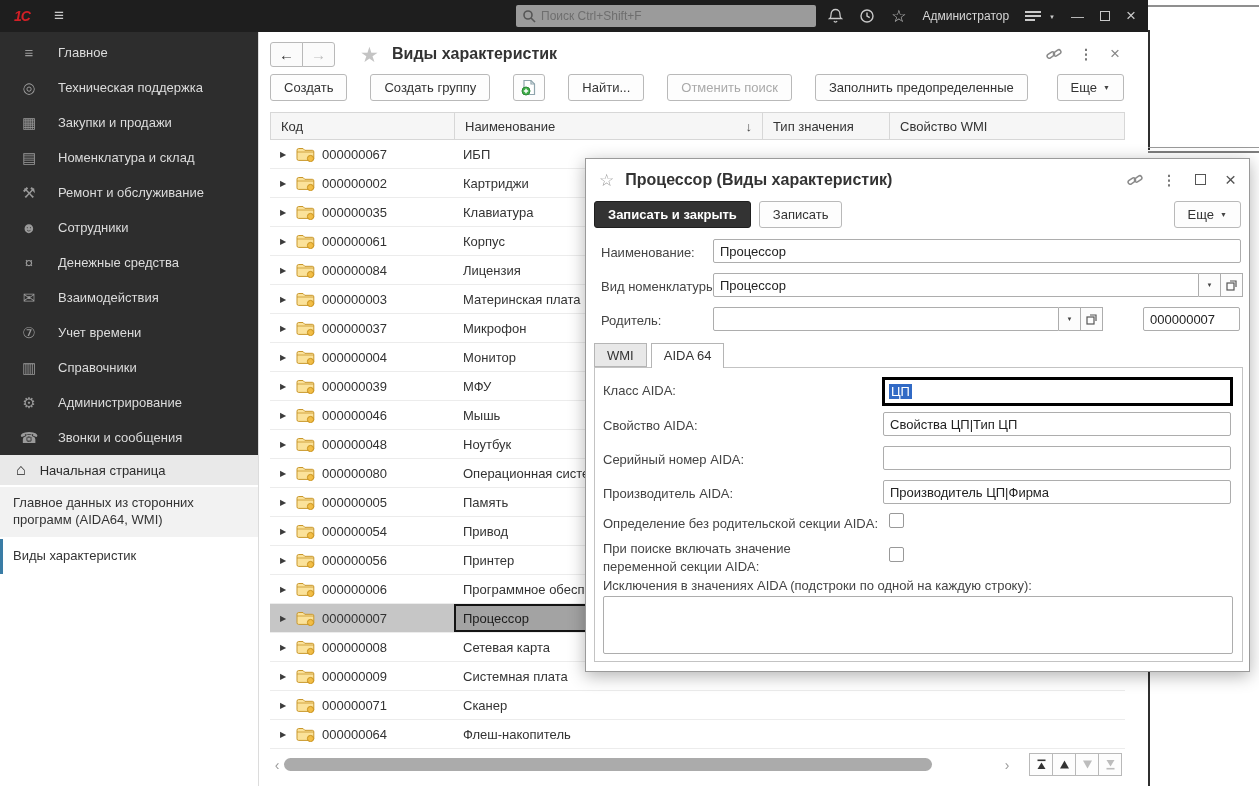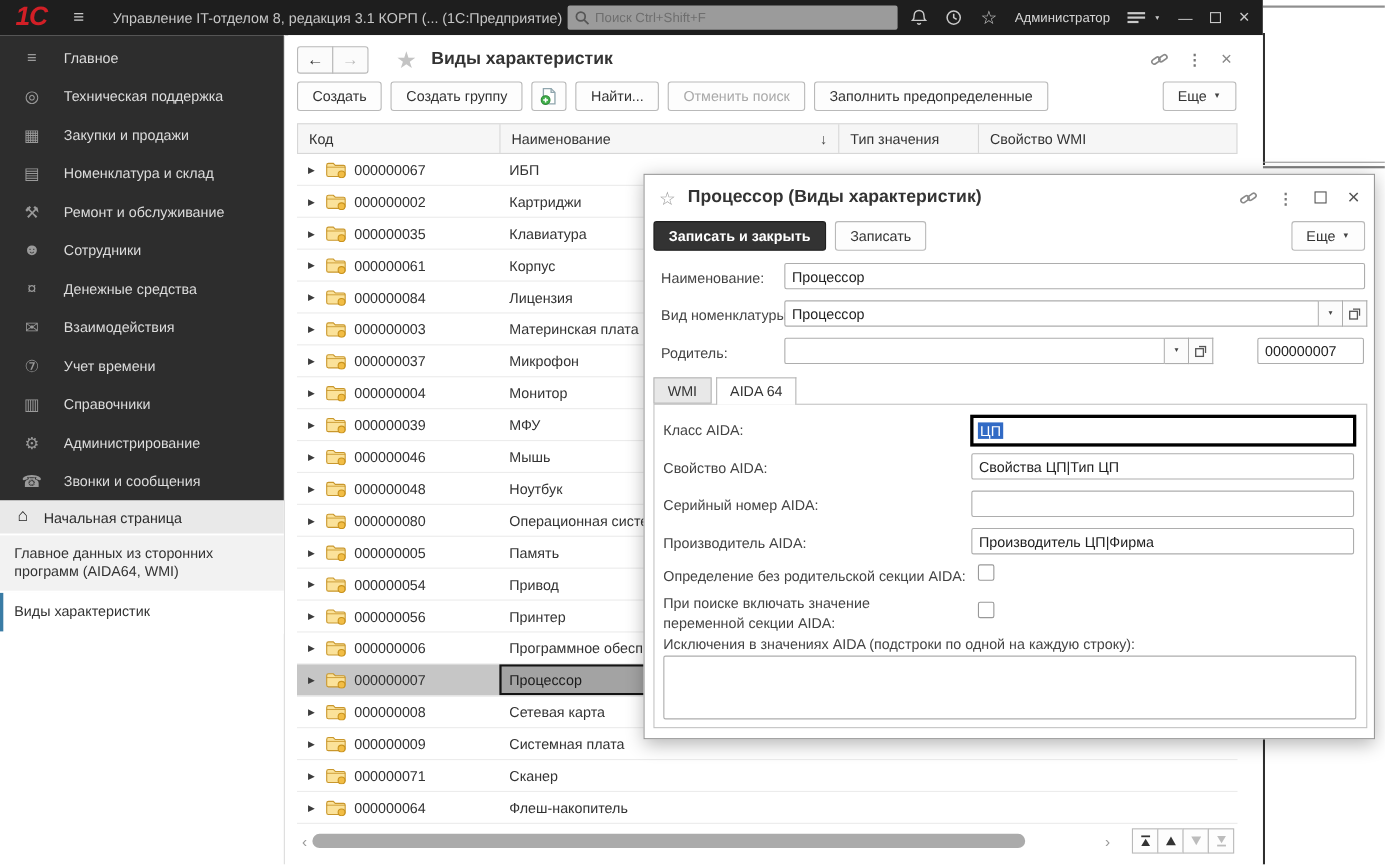--- a/index.html
+++ b/index.html
@@ -6,21 +6,21 @@
   html,body { width:1259px; height:786px; }
   body {
     position:relative; overflow:hidden; background:#fff;
     font-family:"Liberation Sans", sans-serif; font-size:13px; color:#333;
   }
   .abs { position:absolute; }
 
   
   .titlebar { position:absolute; left:0; top:0; width:1148px; height:32px;
     background:var(--titlebar_bg,#1e1e1e); display:flex; align-items:center; color:#cfcfcf; }
-  .logo { margin-left:14px; color:#d21f26; font-weight:bold; font-size:24px; font-style:italic; letter-spacing:-1px; }
+  .logo { margin-left:14px; color:#d21f26; font-weight:bold; font-size:14px; font-style:italic; letter-spacing:-1px; }
   .burger { margin-left:24px; font-size:17px; color:#c9c9c9; cursor:default; }
   .app-title { margin-left:26px; font-size:13px; color:#c6c6c6; white-space:nowrap; }
   .tb-search { position:absolute; left:516px; top:5px; width:300px; height:22px;
     background:#9b9b9b; border-radius:2px; display:flex; align-items:center; padding:0 6px; }
   .tb-search input { border:none; outline:none; background:transparent; color:#701a75;
     font-size:12px; width:100%; font-family:inherit; }
   .tb-search input::placeholder { color:#6e6e6e; opacity:1; }
   .tb-right { position:absolute; right:0; top:0; height:32px; display:flex; align-items:center; }
   .tb-ico { margin-right:16px; display:flex; align-items:center; color:#c9c9c9; }
   .tb-user { margin-right:16px; font-size:12px; color:#d6d6d6; }
@@ -63,21 +63,21 @@
   .navbtn { width:33px; height:25px; border:1px solid #b9b9b9; background:#fbfbfb; display:flex;
     align-items:center; justify-content:center; font-size:15px; }
   .navbtn.back { border-radius:3px 0 0 3px; color:#333; }
   .navbtn.fwd { border-radius:0 3px 3px 0; margin-left:-1px; color:#bdbdbd; }
   .form-star { position:absolute; left:98px; top:11px; font-size:21px; color:#c4c4c4; }
   .form-title { position:absolute; left:130px; top:13px; font-size:16px; font-weight:bold; color:#333; }
   .form-winicons { position:absolute; left:784px; top:12px; display:flex; gap:17px; align-items:center; }
   .kebab { font-size:14px; font-weight:bold; color:#777; letter-spacing:0; }
   .ico-close { font-size:17px; color:#888; }
 
-  .toolbar { position:absolute; left:8px; top:42px; display:flex; gap:8px; align-items:center; }
+  .toolbar { position:absolute; left:8px; top:42px; display:flex; gap:23px; align-items:center; }
   .btn { height:27px; padding:0 13px; border:1px solid #b9b9b9; border-radius:3px; background:#fdfdfd;
     font-size:13px; color:#333; display:flex; align-items:center; gap:6px; font-family:inherit; }
   .btn:disabled, .btn.disabled { color:#a9a9a9; }
   .btn-ico { width:32px; padding:0; justify-content:center; }
   .caret { font-size:7px; color:#444; }
   .more-main { position:absolute; right:24px; top:42px; }
 
   .table { position:absolute; left:8px; top:80px; width:855px; }
   .thead { display:flex; height:28px; background:#f6f6f6; border:1px solid #d7d7d7; align-items:center; }
   .th { border-right:1px solid #d7d7d7; height:100%; display:flex; align-items:center;
@@ -140,21 +140,20 @@
   <div class="hline1"></div>
   <div class="vline1"></div>
   <div class="hline2"></div>
   <div class="hline3"></div>
   <div class="vline2"></div>
 </div>
 
 <div class="titlebar">
   <span class="logo">1С</span>
   <span class="burger">≡</span>
-  <span class="app-title">Управление IT-отделом 8, редакция 3.1 КОРП (...   (1С:Предприятие)</span>
   <div class="tb-search">
     <svg width="14" height="14" viewBox="0 0 14 14" style="margin-right:5px;flex:none;">
       <circle cx="6" cy="6" r="4" fill="none" stroke="#565656" stroke-width="1.6"></circle>
       <line x1="9" y1="9" x2="13" y2="13" stroke="#565656" stroke-width="1.6"></line>
     </svg>
     <input placeholder="Поиск Ctrl+Shift+F" style="">
   </div>
   <div class="tb-right">
     <span class="tb-ico">
       <svg width="15" height="16" viewBox="0 0 15 16">

